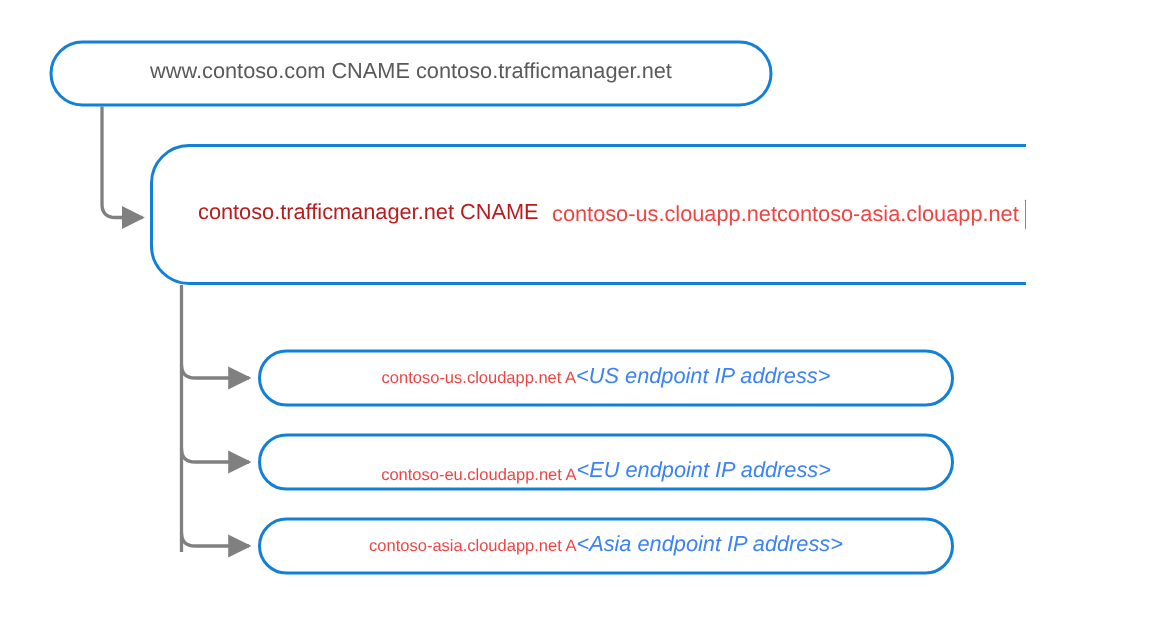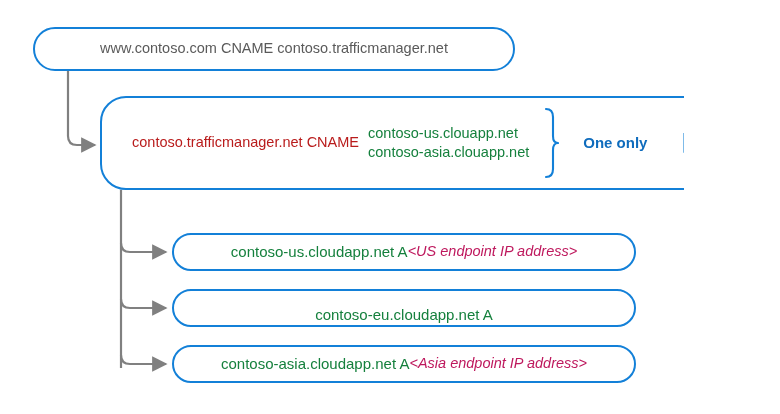--- a/index.html
+++ b/index.html
@@ -63,22 +63,22 @@
     display: flex;
     align-items: center;
   }
   .tm-label {
     color: #b91c1c;
     font-size: 14.5px;
     margin-right: 9px;
   }
   .tm-targets {
     display: flex;
-    flex-direction: column;
-    color: #15803d;
+    flex-direction: row;
+    color: #ef4444;
     font-size: 14.5px;
     line-height: 19px;
   }
   .tm-target-line { white-space: nowrap; }
 
   
   .brace-group {
     display: flex;
     align-items: center;
     margin-left: 14px;
@@ -106,24 +106,24 @@
   .leaf-box {
     left: 172px;
     width: 464px;
     height: 38px;
     border-radius: 19px;
   }
   #box-us   { top: 233px; }
   #box-eu   { top: 289px; align-items: flex-end; }
   #box-asia { top: 345px; }
 
-  .leaf-text { color: #15803d; font-size: 15px; }
+  .leaf-text { color: #ef4444; font-size: 11px; }
   .leaf-ip {
     font-style: italic;
-    color: #be185d;
+    color: #3b82f6;
   }
 </style>
 </head>
 <body>
 
 <div id="diagram-canvas">
 
   <svg id="connector-layer" viewBox="0 0 780 414" width="780" height="414" xmlns="http://www.w3.org/2000/svg">
     <defs>
       <marker id="arrow-gray" viewBox="0 0 10 10" refX="9" refY="5" markerWidth="7" markerHeight="7" orient="auto-start-reverse">
@@ -179,20 +179,21 @@
     <rect x="23.6" y="44" width="2.8" height="6" fill="#ffffff"></rect>
   </svg>
 
   <div class="node-box leaf-box" id="box-us">
     <span class="leaf-text">contoso-us.cloudapp.net A </span>
       <span class="leaf-ip">&lt;US endpoint IP address&gt;</span>
   </div>
 
   <div class="node-box leaf-box" id="box-eu">
     <span class="leaf-text">contoso-eu.cloudapp.net A </span>
+      <span class="leaf-ip">&lt;EU endpoint IP address&gt;</span>
   </div>
 
   <div class="node-box leaf-box" id="box-asia">
     <span class="leaf-text">contoso-asia.cloudapp.net A </span>
       <span class="leaf-ip">&lt;Asia endpoint IP address&gt;</span>
   </div>
 
 </div>
 
 </body></html>

